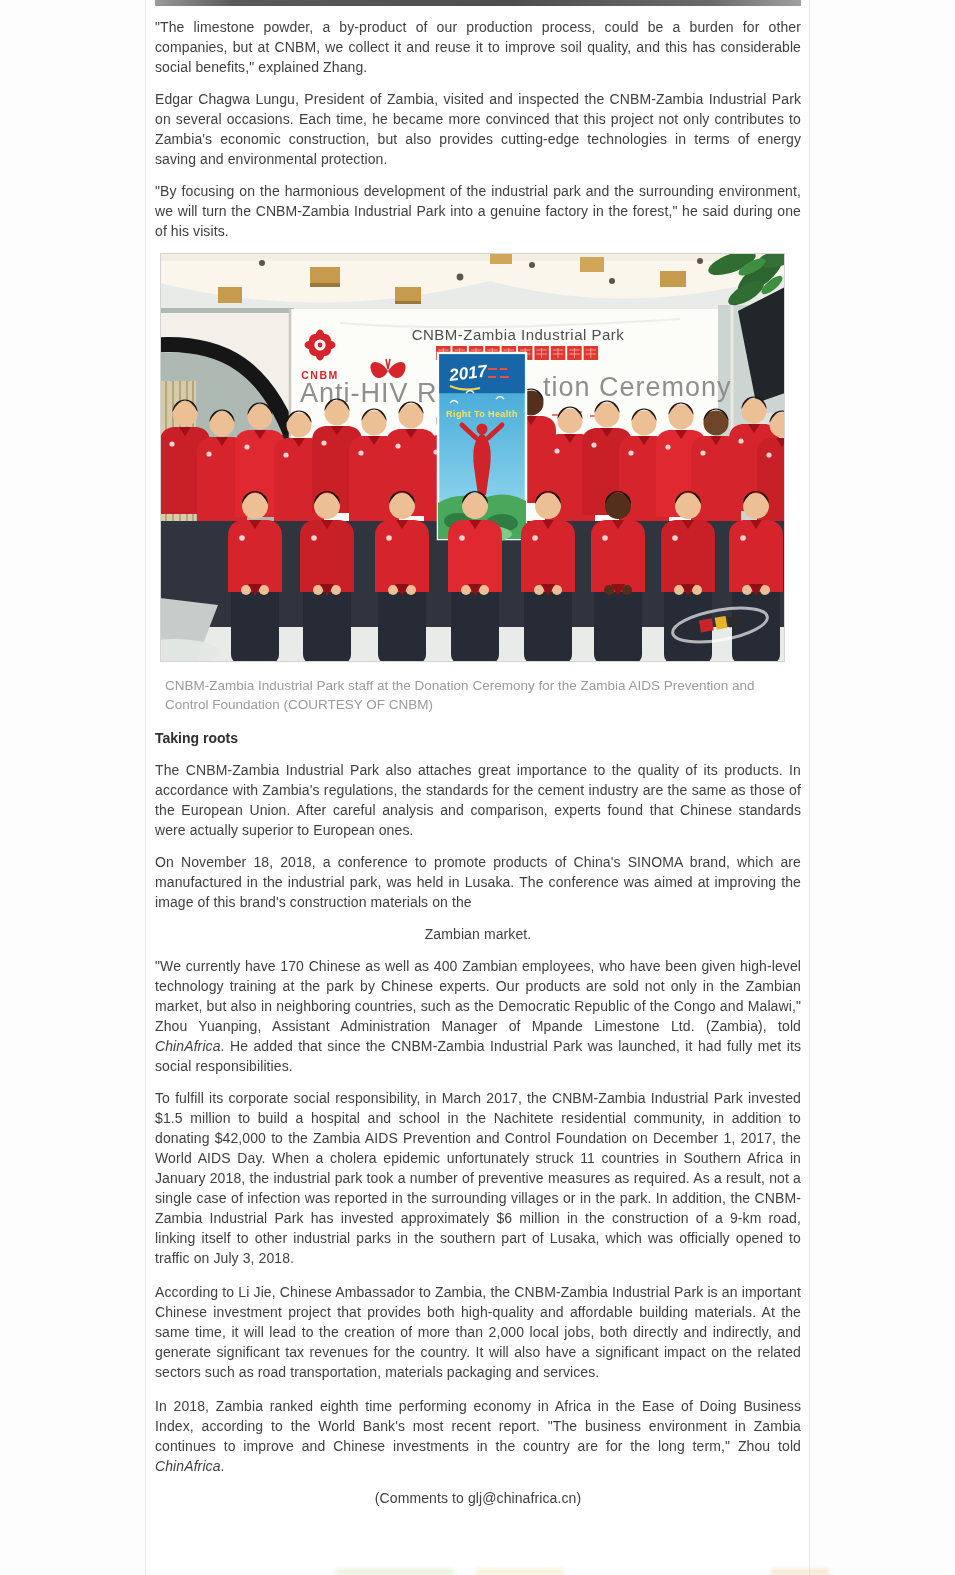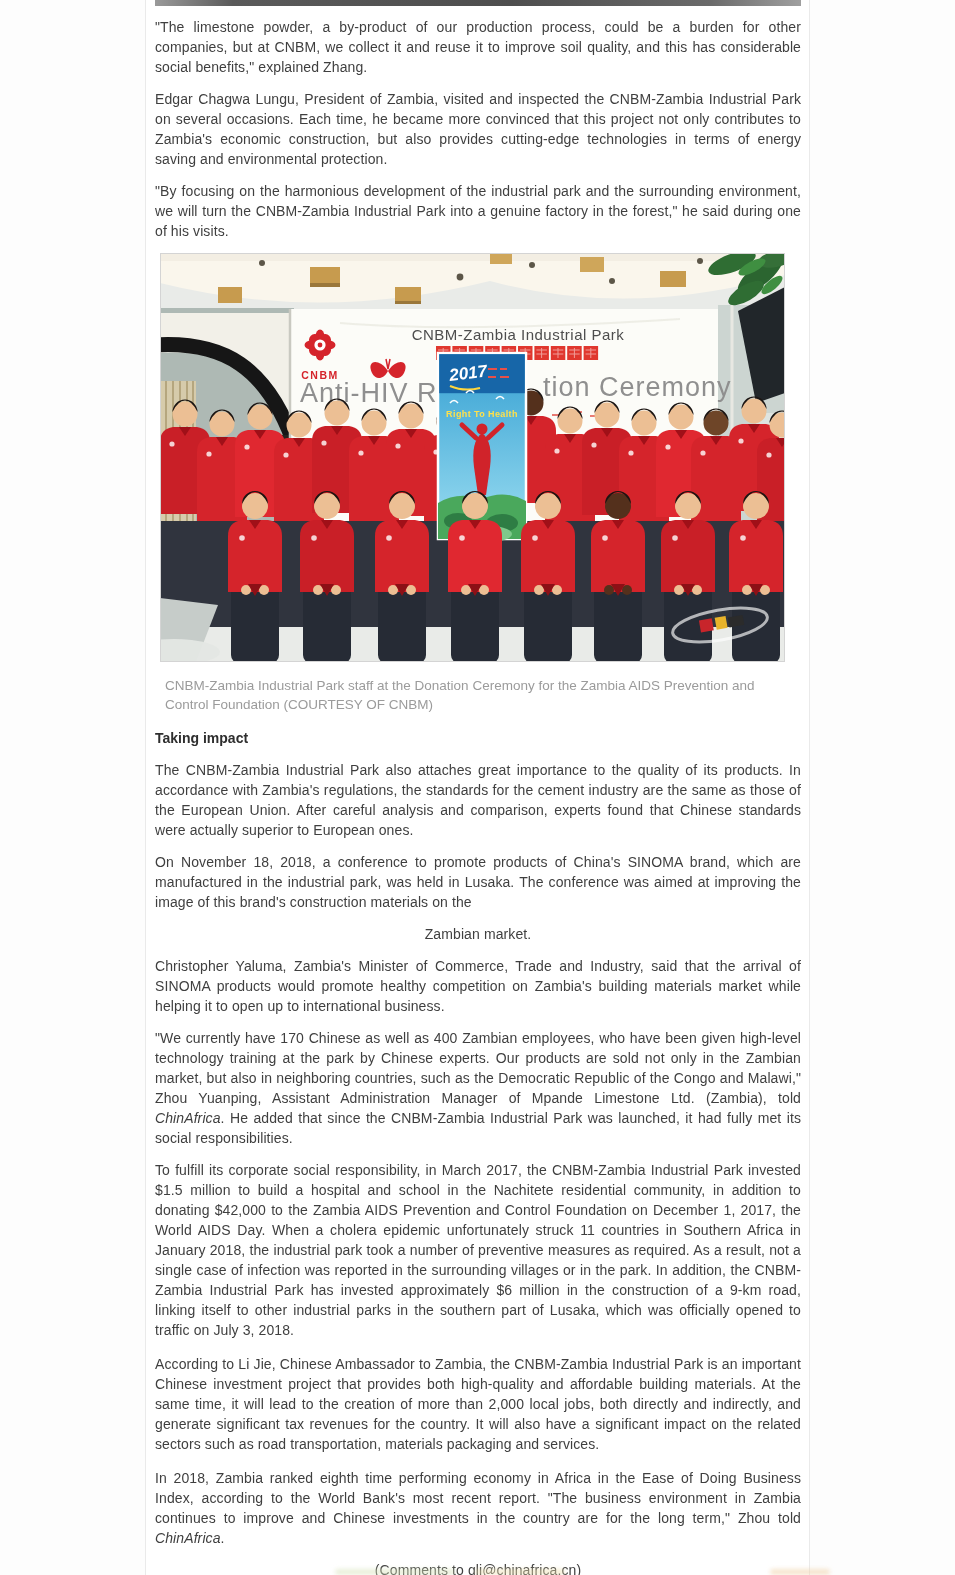--- a/index.html
+++ b/index.html
@@ -241,26 +241,25 @@
           <rect x="-4" y="-8" width="11" height="12" fill="#e8b32a"></rect>
           <rect x="9" y="-6" width="15" height="10" fill="#2b2b2b"></rect>
         </g>
 
         <rect x="0.5" y="0.5" width="624" height="408" fill="none" stroke="#d4d4d4"></rect>
       </svg>
     </figure>
 
     <div class="caption">CNBM-Zambia Industrial Park staff at the Donation Ceremony for the Zambia AIDS Prevention and Control Foundation (COURTESY OF CNBM)</div>
 
-    <h3 class="section-heading">Taking impact</h3>
+    <h3 class="section-heading">Taking roots</h3>
 
     <p>The CNBM-Zambia Industrial Park also attaches great importance to the quality of its products. In accordance with Zambia's regulations, the standards for the cement industry are the same as those of the European Union. After careful analysis and comparison, experts found that Chinese standards were actually superior to European ones.</p>
     <p>On November 18, 2018, a conference to promote products of China's SINOMA brand, which are manufactured in the industrial park, was held in Lusaka. The conference was aimed at improving the image of this brand's construction materials on the</p>
     <p class="single">Zambian market.</p>
-    <p>Christopher Yaluma, Zambia's Minister of Commerce, Trade and Industry, said that the arrival of SINOMA products would promote healthy competition on Zambia's building materials market while helping it to open up to international business.</p>
     <p><span>"We currently have 170 Chinese as well as 400 Zambian employees, who have been given high-level technology training at the park by Chinese experts. Our products are sold not only in the Zambian market, but also in neighboring countries, such as the Democratic Republic of the Congo and Malawi," Zhou Yuanping, Assistant Administration Manager of Mpande Limestone Ltd. (Zambia), told </span><em class="pub">ChinAfrica</em><span>. He added that since the CNBM-Zambia Industrial Park was launched, it had fully met its social responsibilities.</span></p>
     <p>To fulfill its corporate social responsibility, in March 2017, the CNBM-Zambia Industrial Park invested $1.5 million to build a hospital and school in the Nachitete residential community, in addition to donating $42,000 to the Zambia AIDS Prevention and Control Foundation on December 1, 2017, the World AIDS Day. When a cholera epidemic unfortunately struck 11 countries in Southern Africa in January 2018, the industrial park took a number of preventive measures as required. As a result, not a single case of infection was reported in the surrounding villages or in the park. In addition, the CNBM-Zambia Industrial Park has invested approximately $6 million in the construction of a 9-km road, linking itself to other industrial parks in the southern part of Lusaka, which was officially opened to traffic on July 3, 2018.</p>
     <p class="gap-lg">According to Li Jie, Chinese Ambassador to Zambia, the CNBM-Zambia Industrial Park is an important Chinese investment project that provides both high-quality and affordable building materials. At the same time, it will lead to the creation of more than 2,000 local jobs, both directly and indirectly, and generate significant tax revenues for the country. It will also have a significant impact on the related sectors such as road transportation, materials packaging and services.</p>
     <p class="gap-lg"><span>In 2018, Zambia ranked eighth time performing economy in Africa in the Ease of Doing Business Index, according to the World Bank's most recent report. "The business environment in Zambia continues to improve and Chinese investments in the country are for the long term," Zhou told </span><em class="pub">ChinAfrica</em><span>.</span></p>
     <p class="single">(Comments to glj@chinafrica.cn)</p>
   </div>
 </div>
 
 <div class="bottom-crop">
   <span class="bc1"></span>

